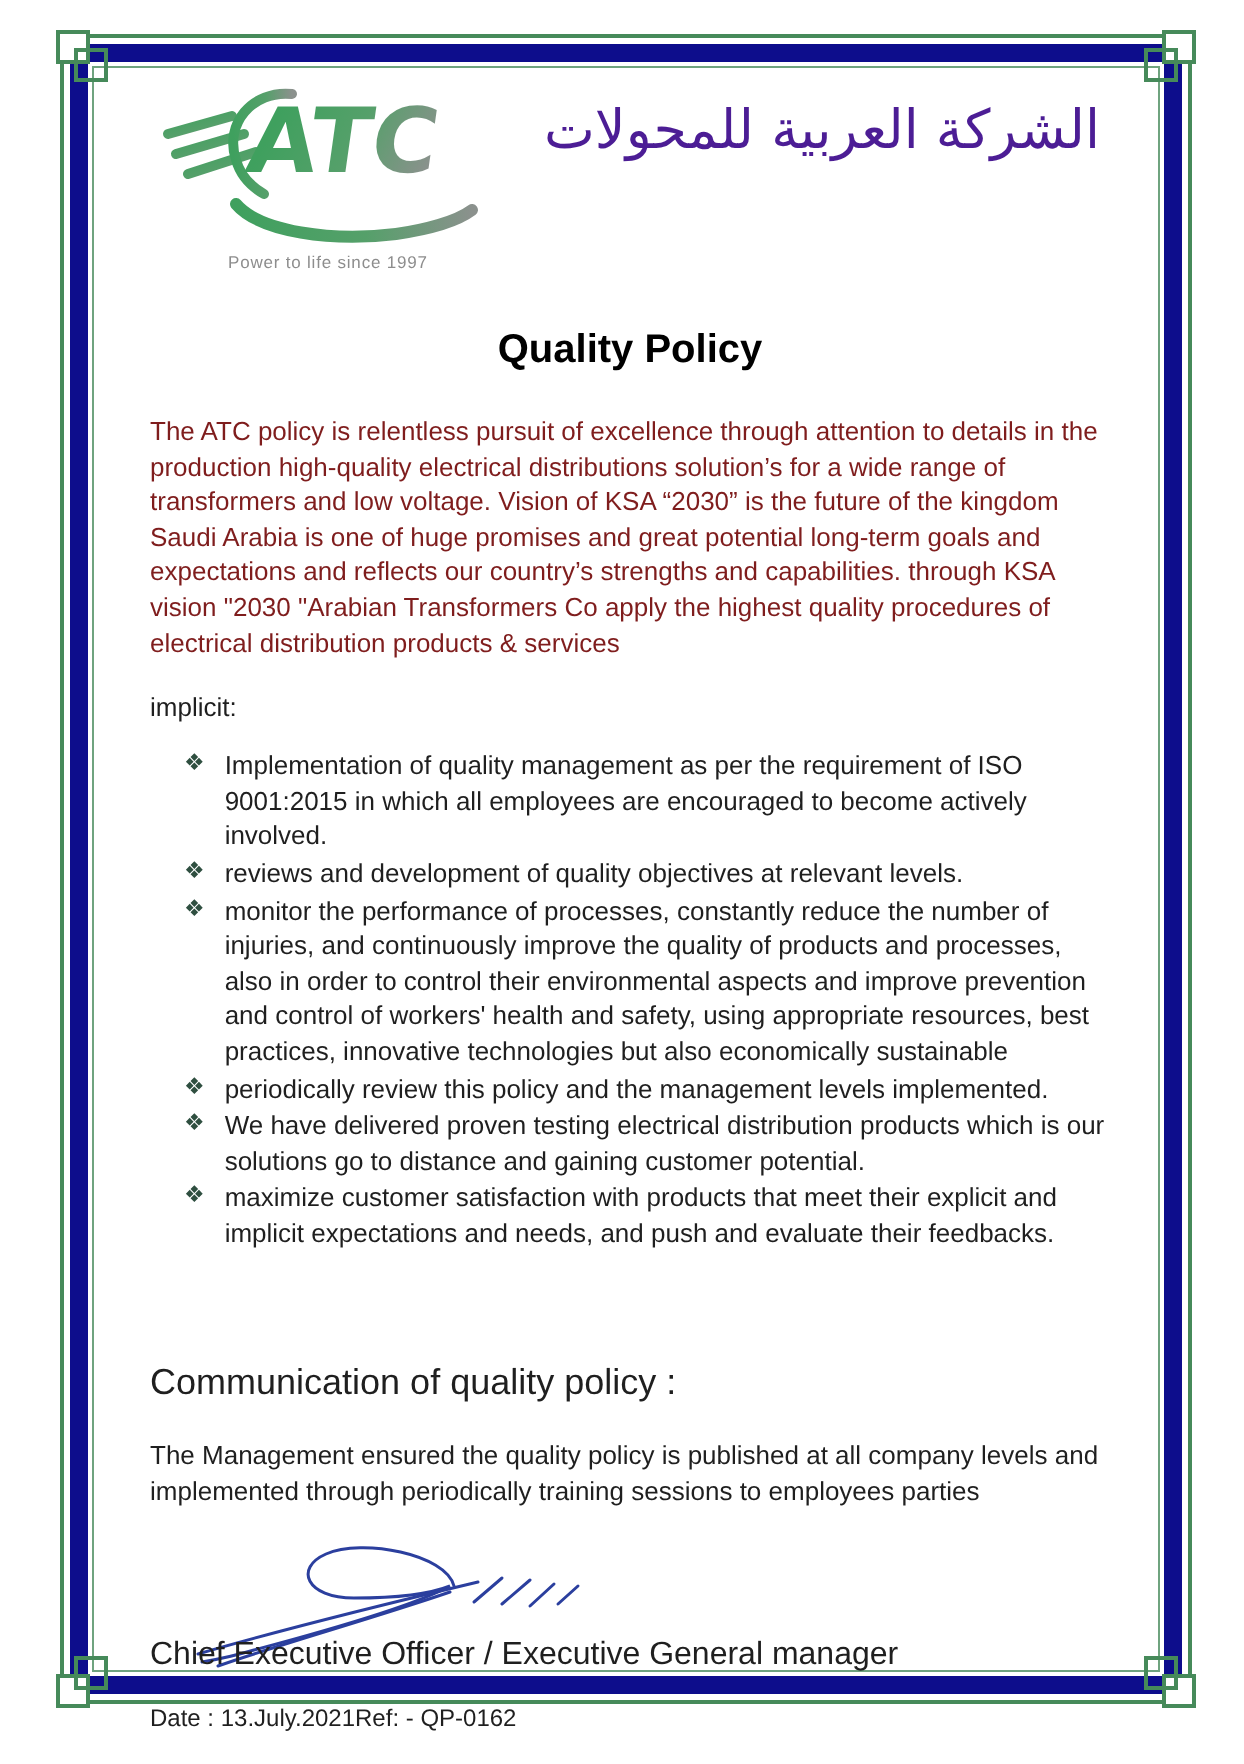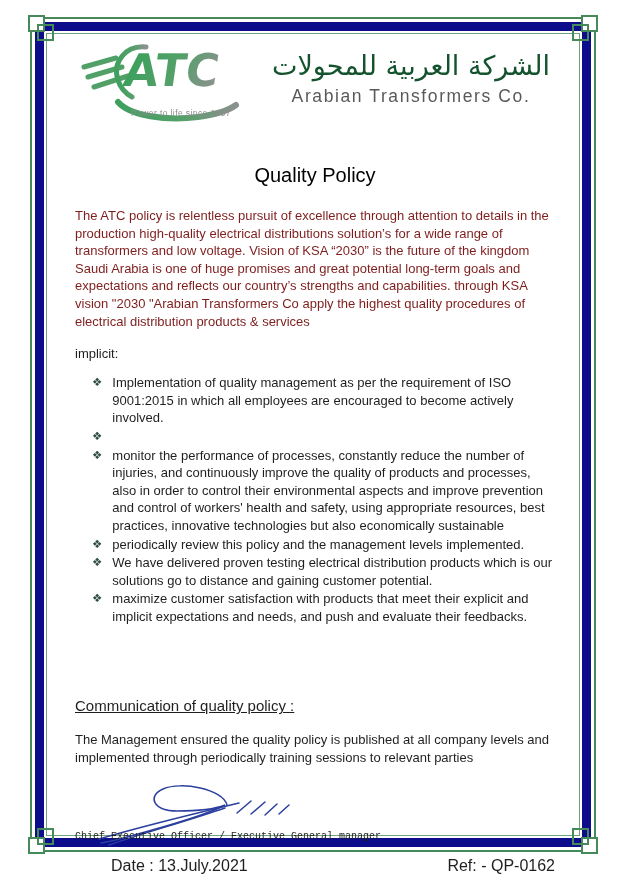--- a/index.html
+++ b/index.html
@@ -26,40 +26,40 @@
 
   
   .hdr{display:flex;justify-content:center;align-items:flex-start;gap:24px;height:96px;}
   .logo{position:relative;width:168px;height:96px;flex:none;}
   .logo svg{position:absolute;left:0;top:0;}
   .logo-acronym{position:absolute;left:44px;top:6px;font-size:45px;font-weight:bold;
       font-family:"DejaVu Sans",sans-serif;line-height:1;transform:skewX(-8deg);
       background:linear-gradient(110deg,#3fa05e 15%,#55a06a 55%,#8b918d 95%);
       -webkit-background-clip:text;background-clip:text;
       -webkit-text-fill-color:transparent;color:transparent;}
-  .logo-tagline{position:absolute;left:34px;bottom:20px;width:134px;text-align:center;
+  .logo-tagline{position:absolute;left:34px;bottom:2px;width:134px;
       font-size:8.5px;color:#8d8d8d;letter-spacing:.4px;}
   .name-block{padding-top:8px;text-align:center;}
-  .name-ar{font-family:"DejaVu Sans",sans-serif;font-size:27px;color:#14532d;line-height:1.2;}
+  .name-ar{font-family:"DejaVu Sans",sans-serif;font-size:27px;color:#4c1d95;line-height:1.2;}
   .name-en{font-size:17.5px;color:#58595b;letter-spacing:1.6px;margin-top:4px;}
 
   
-  .doc-title{margin-top:26px;text-align:center;font-size:20px;font-weight:normal;color:#000;}
+  .doc-title{margin-top:26px;text-align:center;font-size:20px;font-weight:bold;color:#000;}
   .para{margin-top:20px;font-size:13px;line-height:17.6px;color:#7f1d1d;}
   .through{margin-top:16px;font-size:13px;}
   ul.policy{list-style:none;margin:13px 0 0 0;padding:0 0 0 17px;}
   ul.policy li{display:flex;gap:10px;font-size:13px;line-height:17.6px;margin-bottom:1px;}
   .b-glyph{flex:none;font-size:11.5px;color:#2f4f40;line-height:17.6px;}
-  .comm-h{margin-top:72px;font-size:15px;text-decoration:underline;}
+  .comm-h{margin-top:56px;font-size:18px;}
   .comm-p{margin-top:17px;font-size:13px;line-height:17.6px;}
 
   
   .sig{margin:14px 0 -16px 22px;display:block;}
-  .ceo{font-size:10px;position:relative;z-index:1;font-family:Liberation Mono, monospace;}
-  .footer{margin-top:15px;display:flex;justify-content:space-between;font-size:16px;margin-left:36px;}
+  .ceo{font-size:16px;position:relative;z-index:1;}
+  .footer{margin-top:15px;display:flex;font-size:12px;}
 </style>
 </head>
 <body>
 
 <div class="page">
 
   <div class="frame-navy"></div>
   <div class="frame-green-outer"></div>
   <div class="frame-green-inner"></div>
   <div class="knot a tl"></div>
@@ -92,57 +92,57 @@
           <path d="M8 35 L42 25" stroke="url(#lg)" stroke-width="5" stroke-linecap="round" fill="none"></path>
           <path d="M14 45 L48 34" stroke="url(#lg)" stroke-width="5" stroke-linecap="round" fill="none"></path>
           <path d="M66 5 C46 3 32 20 38 38 C40 45 45 51 52 55" stroke="url(#lg2)" stroke-width="5" stroke-linecap="round" fill="none"></path>
           <path d="M38 60 C50 74 86 79 118 75 C132 73 148 69 156 63" stroke="url(#lg2)" stroke-width="6" stroke-linecap="round" fill="none"></path>
         </svg>
         <div class="logo-acronym">ATC</div>
         <div class="logo-tagline">Power to life since 1997</div>
       </div>
       <div class="name-block">
         <div class="name-ar" dir="rtl">الشركة العربية للمحولات</div>
-        <div class="name-en">Arabian Transformers Co.</div>
       </div>
     </div>
 
     <div class="doc-title">Quality Policy</div>
 
     <p class="para">The ATC policy is relentless pursuit of excellence through attention to details in the production high-quality electrical distributions solution’s for a wide range of transformers and low voltage. Vision of KSA “2030” is the future of the kingdom Saudi Arabia is one of huge promises and great potential long-term goals and expectations and reflects our country’s strengths and capabilities. through KSA vision "2030 "Arabian Transformers Co apply the highest quality procedures of electrical distribution products &amp; services</p>
     <p class="through">implicit:</p>
 
     <ul class="policy">
       <li>
           <span class="b-glyph">❖</span>
           <span>Implementation of quality management as per the requirement of ISO 9001:2015 in which all employees are encouraged to become actively involved.</span>
         </li>
       <li>
           <span class="b-glyph">❖</span>
+          <span>reviews and development of quality objectives at relevant levels.</span>
         </li>
       <li>
           <span class="b-glyph">❖</span>
           <span>monitor the performance of processes, constantly reduce the number of injuries, and continuously improve the quality of products and processes, also in order to control their environmental aspects and improve prevention and control of workers' health and safety, using appropriate resources, best practices, innovative technologies but also economically sustainable</span>
         </li>
       <li>
           <span class="b-glyph">❖</span>
           <span>periodically review this policy and the management levels implemented.</span>
         </li>
       <li>
           <span class="b-glyph">❖</span>
           <span>We have delivered proven testing electrical distribution products which is our solutions go to distance and gaining customer potential.</span>
         </li>
       <li>
           <span class="b-glyph">❖</span>
           <span>maximize customer satisfaction with products that meet their explicit and implicit expectations and needs, and push and evaluate their feedbacks.</span>
         </li>
     </ul>
 
     <div class="comm-h">Communication of quality policy :</div>
-    <p class="comm-p">The Management ensured the quality policy is published at all company levels and implemented through periodically training sessions to relevant parties</p>
+    <p class="comm-p">The Management ensured the quality policy is published at all company levels and implemented through periodically training sessions to employees parties</p>
 
     <svg class="sig" width="210" height="66" viewBox="0 0 210 66">
       <g stroke="#2b3f9e" stroke-width="1.5" fill="none" stroke-linecap="round">
         <path d="M130 24 C126 8 84 0 66 8 C50 15 56 30 80 30 C100 30 118 28 128 24 C110 34 60 48 30 56 C20 59 10 61 4 62"></path>
         <path d="M128 27 C90 40 40 54 12 64"></path>
         <path d="M2 58 C50 44 100 32 142 22"></path>
         <path d="M140 32 L154 20"></path>
         <path d="M154 33 L168 21"></path>
         <path d="M168 34 L180 23"></path>
         <path d="M182 33 L192 24"></path>

